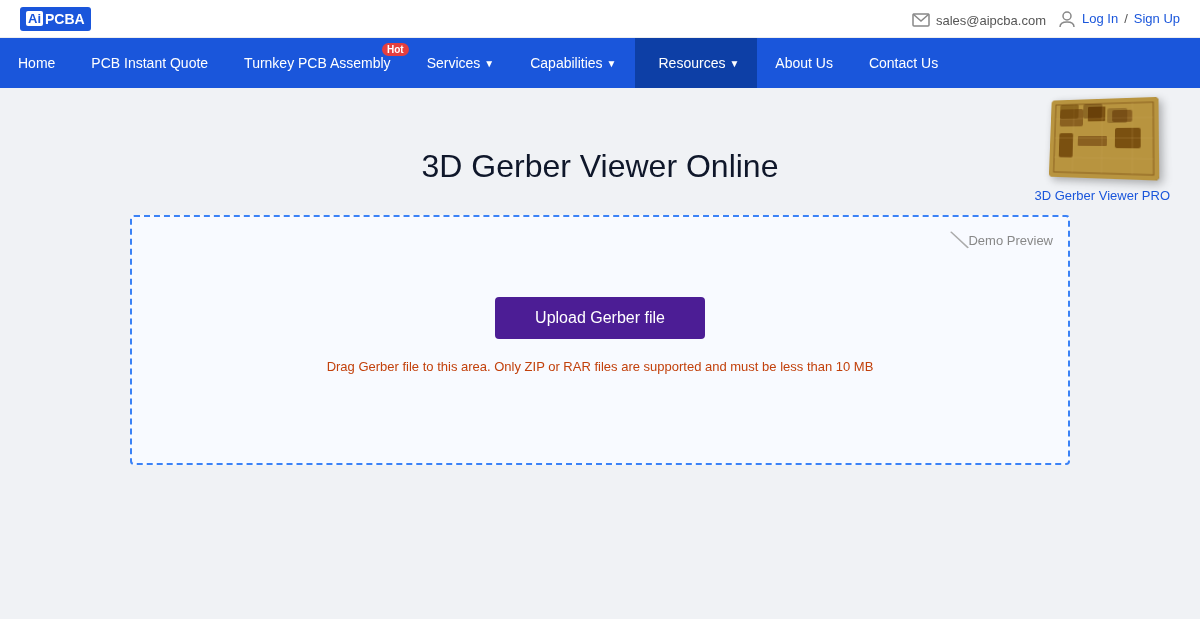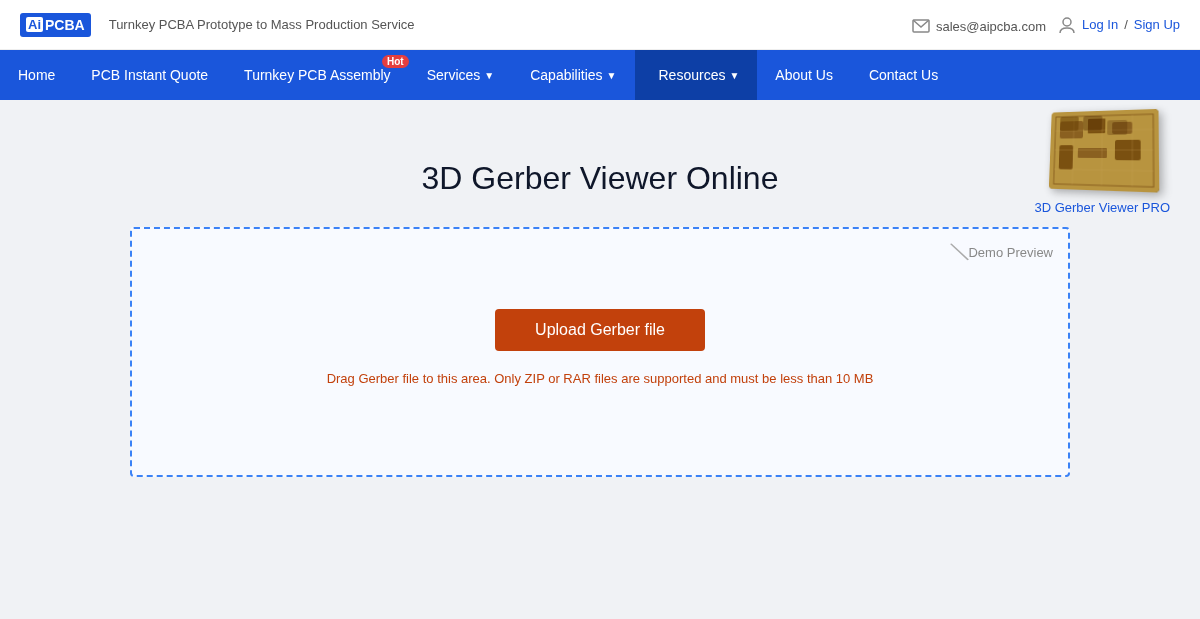--- a/index.html
+++ b/index.html
@@ -1,21 +1,21 @@
 <!DOCTYPE html>
 <html><head>
   <meta charset="utf-8">
   <style>
     * { margin: 0; padding: 0; box-sizing: border-box; }
     body { font-family: Arial, sans-serif; background: #f0f2f5; min-height: 619px; }
 
     
     .top-bar {
       background: #fff;
-      height: 50px;
+      height: 38px;
       display: flex;
       align-items: center;
       justify-content: space-between;
       padding: 0 20px;
       border-bottom: 1px solid #eee;
     }
     .logo-area {
       display: flex;
       align-items: center;
       gap: 10px;
@@ -200,21 +200,21 @@
       align-items: center;
       gap: 4px;
     }
     .demo-slash {
       font-size: 18px;
       color: #aaa;
       transform: rotate(-20deg);
       display: inline-block;
     }
     .upload-btn {
-      background: #c2410c;
+      background: #4c1d95;
       color: #fff;
       border: none;
       padding: 12px 40px;
       font-size: 16px;
       border-radius: 4px;
       cursor: pointer;
       margin-bottom: 20px;
     }
     .upload-hint {
       font-size: 13px;
@@ -224,21 +224,20 @@
   </style>
 </head>
 <body>
 
 <div class="top-bar">
   <div class="logo-area">
     <div class="logo-badge">
       <span class="ai-part">Ai</span>
       <span>PCBA</span>
     </div>
-    <span class="tagline">Turnkey PCBA Prototype to Mass Production Service</span>
   </div>
   <div class="top-right">
     <div class="email-area">
       <svg width="18" height="14" viewBox="0 0 18 14">
         <rect x="1" y="1" width="16" height="12" rx="1" fill="none" stroke="#888" stroke-width="1.5"></rect>
         <polyline points="1,1 9,8 17,1" fill="none" stroke="#888" stroke-width="1.5"></polyline>
       </svg>
       <span>sales@aipcba.com</span>
     </div>
     <div class="auth-area">

